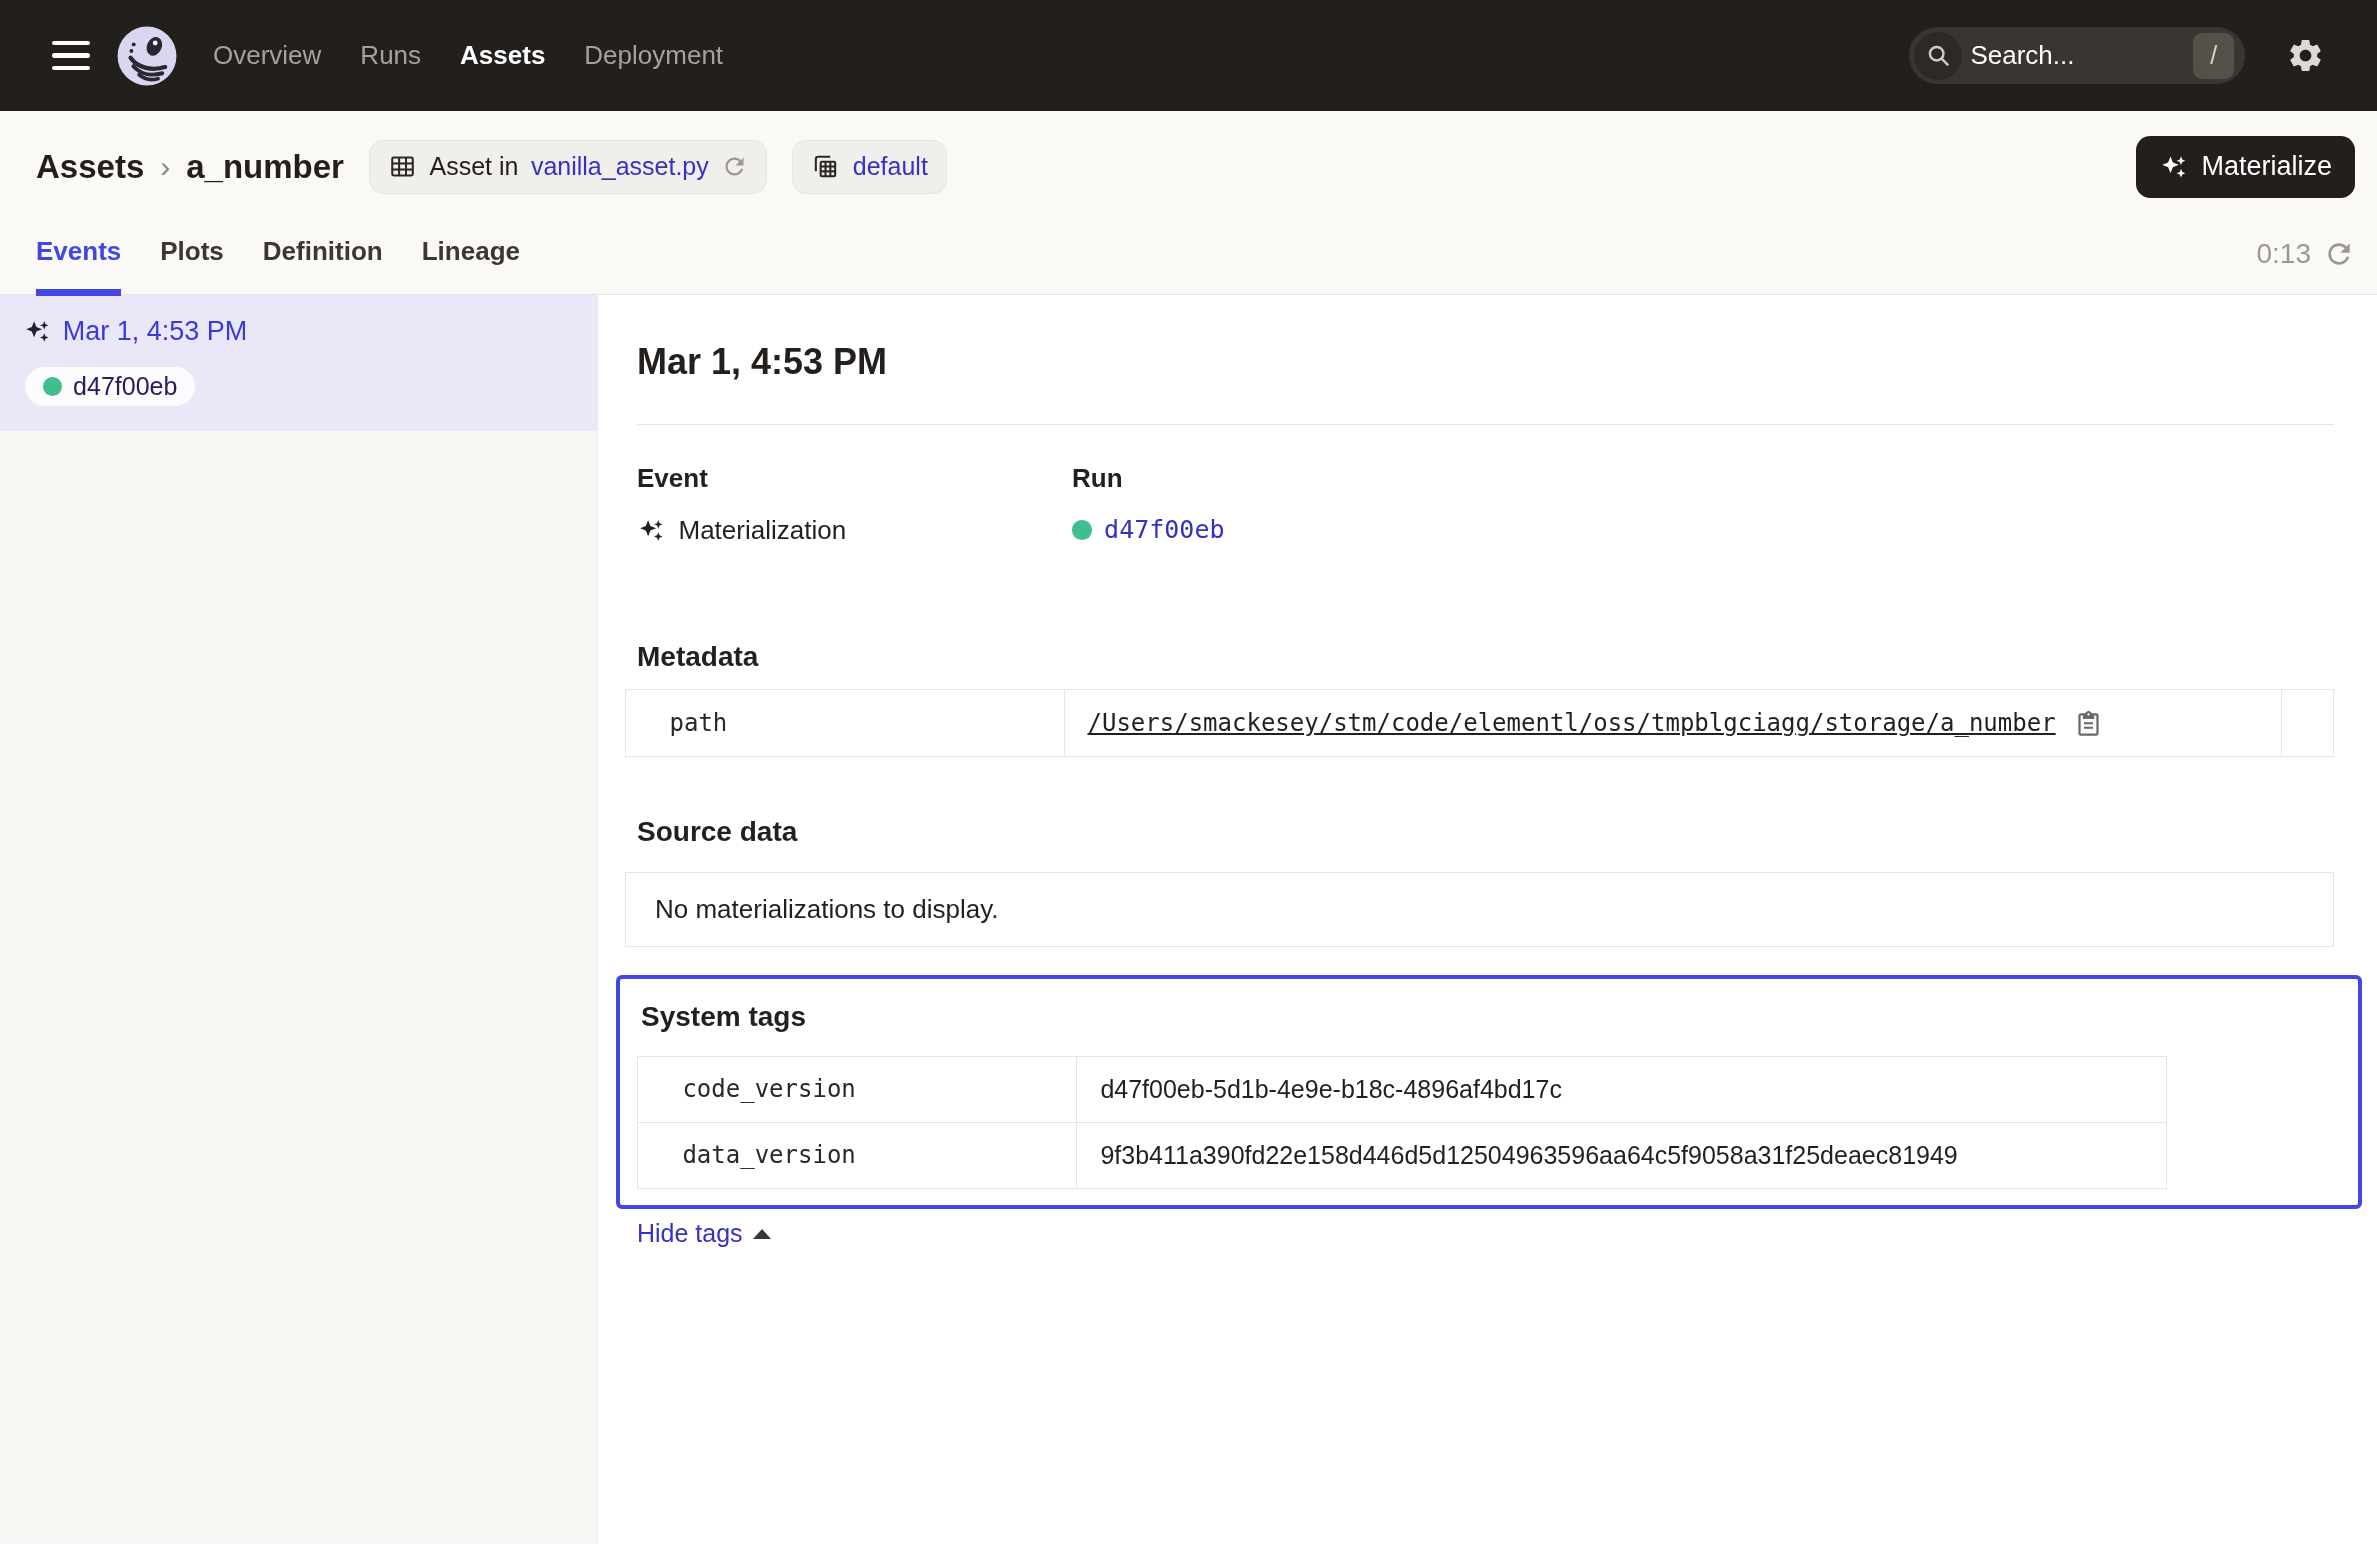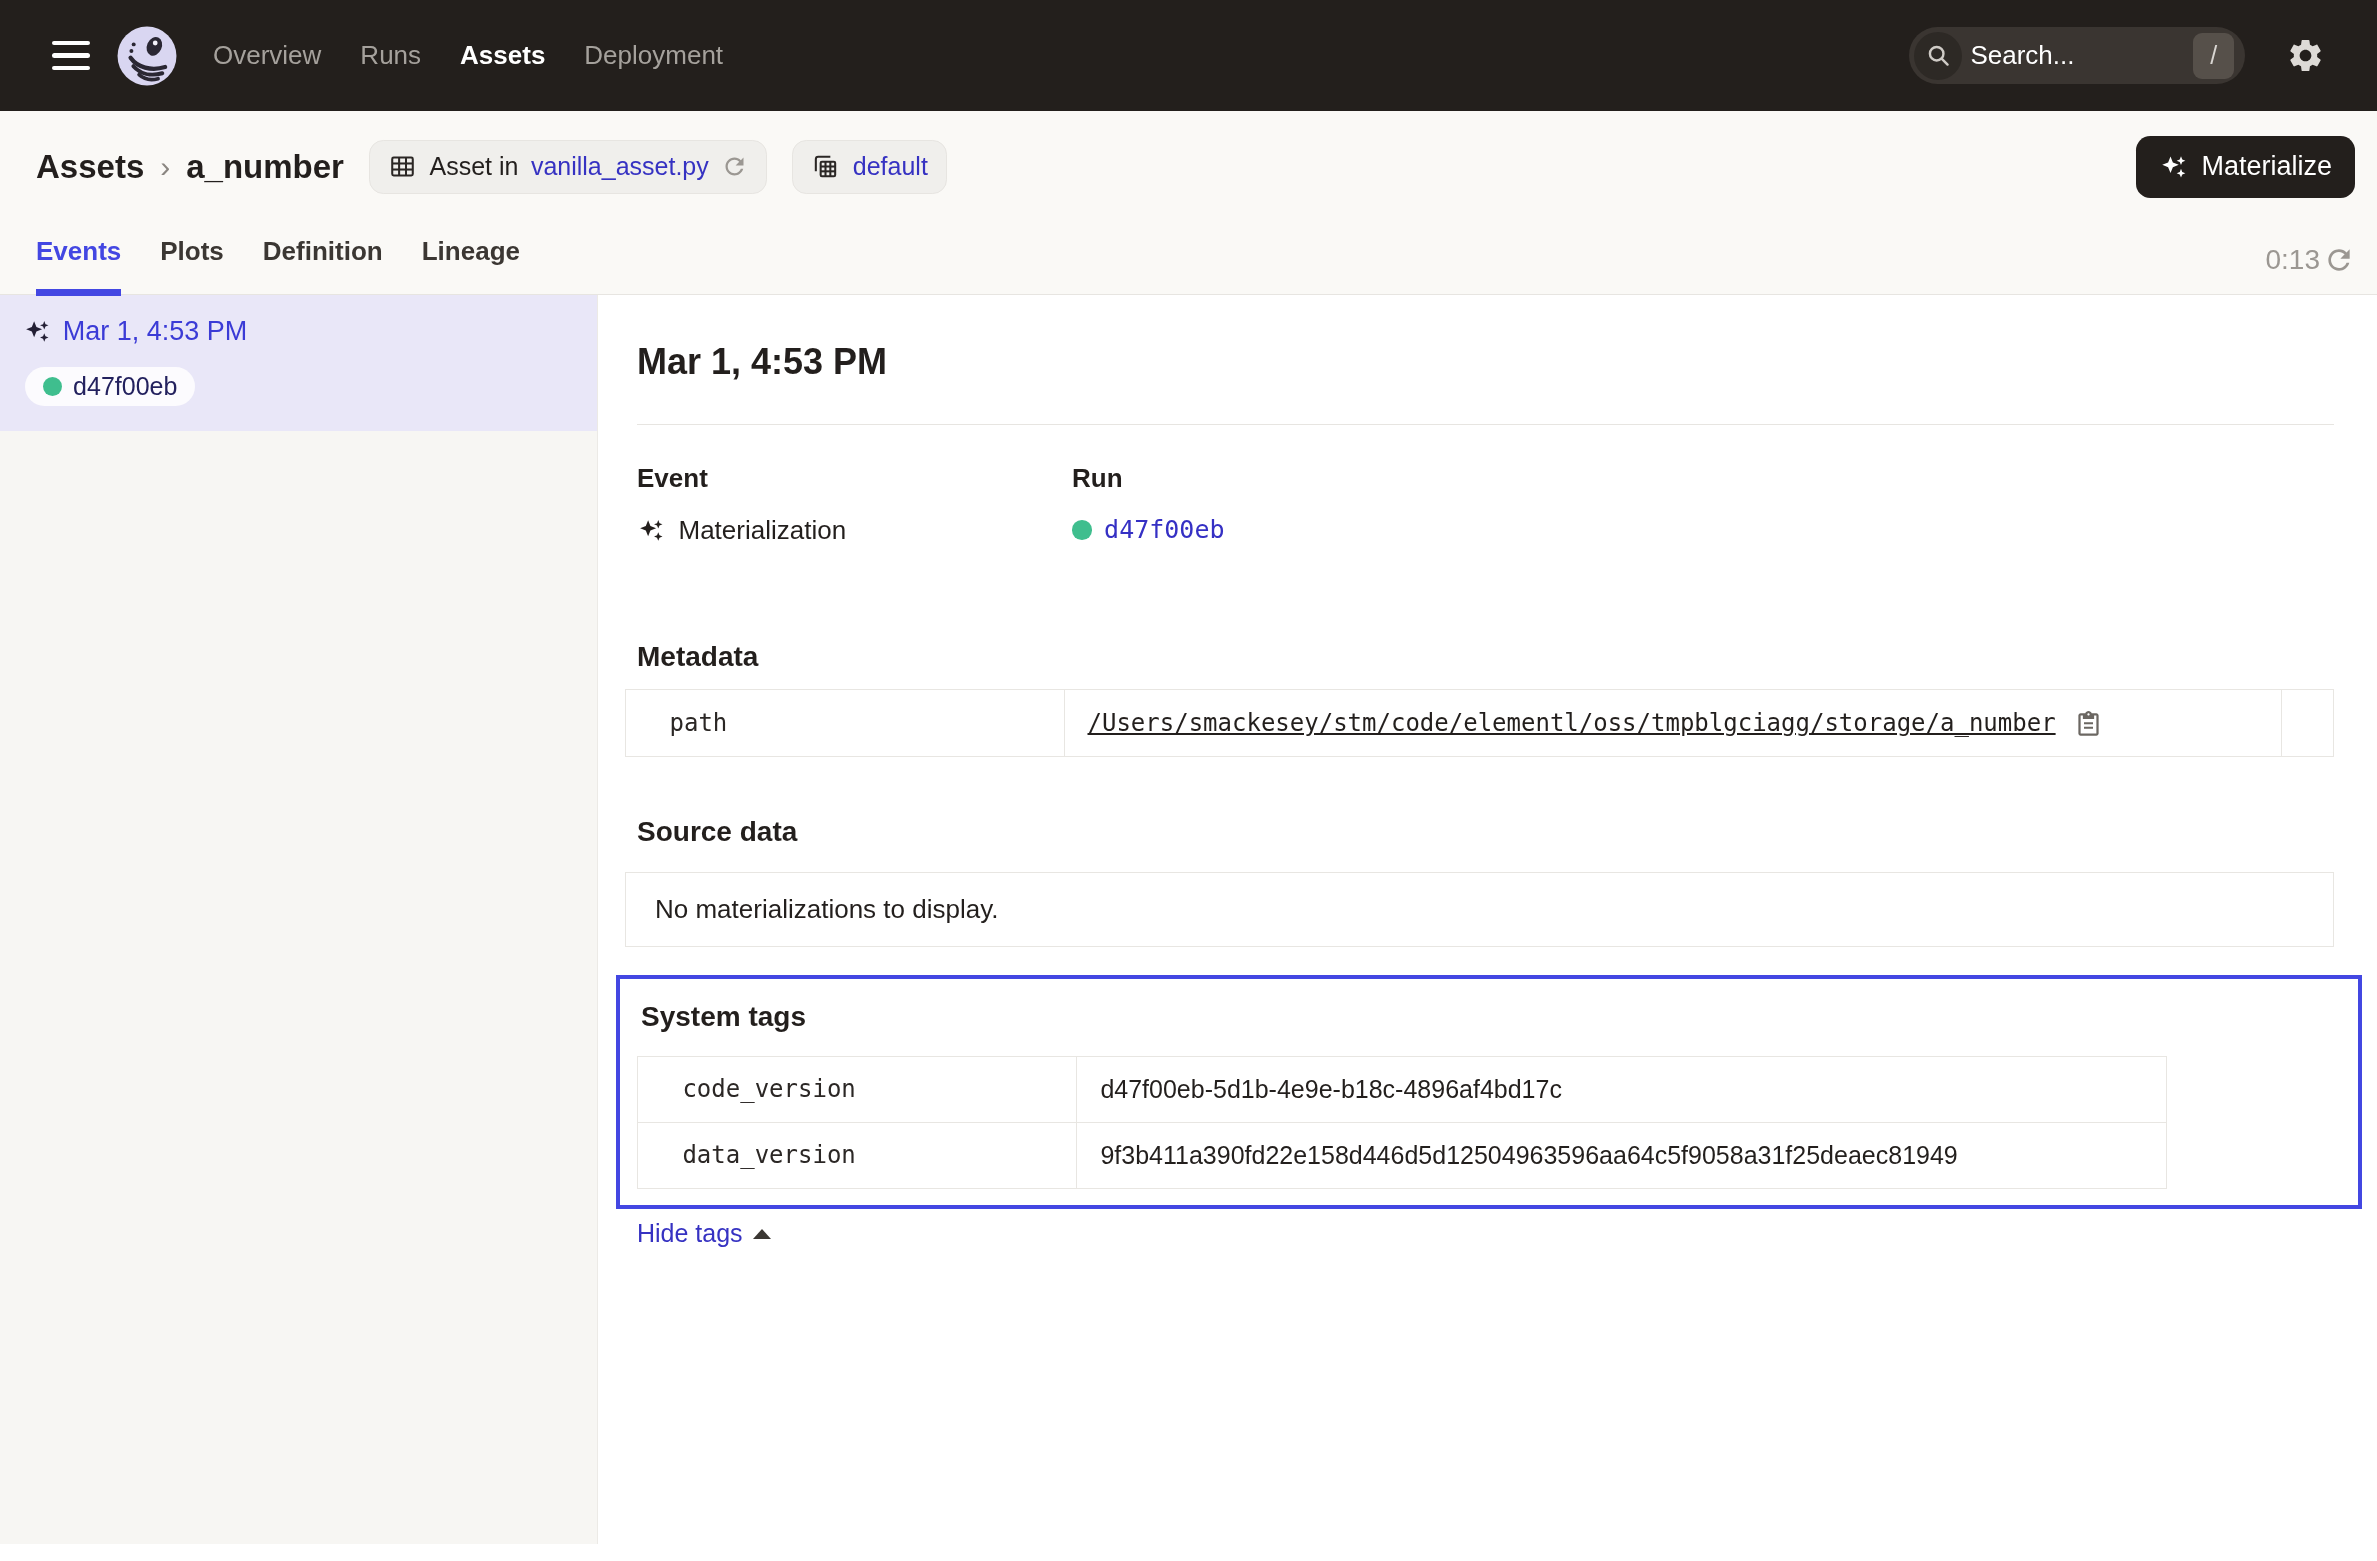--- a/index.html
+++ b/index.html
@@ -29,21 +29,21 @@
   .crumb-root { color:#231F1D; text-decoration:none; cursor:pointer; }
   .crumb-sep { color:#8A8681; font-weight:400; font-size:30px; }
   .badge { display:flex; align-items:center; gap:12.5px; background:#F0EFEC; border:0.9px solid #E7E5E1; border-radius:14.3px; height:54px; padding:0 18px; margin-left:25px; font-size:25px; color:#231F1D; }
   .badge a { color:#3632C2; text-decoration:none; cursor:pointer; }
   .materialize-btn { margin-left:auto; height:62px; background:#231F1C; color:#fff; border:none; border-radius:14.3px; display:flex; align-items:center; gap:12.5px; padding:0 23px; font-size:27px; font-weight:500; cursor:pointer; font-family:"Liberation Sans", sans-serif; }
 
   .tab-row { display:flex; align-items:flex-start; margin-top:39px; }
   .tab { position:relative; font-size:26px; font-weight:600; color:#3B3733; margin-right:39px; padding-bottom:27px; cursor:pointer; text-decoration:none; }
   .tab.active { color:#4347E2; }
   .tab.active::after { content:""; position:absolute; left:0; right:0; bottom:-1.8px; height:7.1px; background:#4347E2; }
-  .timer-area { margin-left:auto; display:flex; align-items:center; gap:3px; padding-top:1.8px;margin-top:6px; }
+  .timer-area { margin-left:auto; display:flex; align-items:center; gap:12px; padding-top:1.8px; }
   .timer-text { color:#9B9792; font-size:28px; }
 
   
   .page-body { display:flex; height:1249px; }
   .sidebar { width:598px; background:#F7F6F3; border-right:0.9px solid #ECEAE6; flex:0 0 auto; }
   .event-item { background:#E9E7F8; padding:21.4px 23px 25px 23px; cursor:pointer; }
   .event-item-head { display:flex; align-items:center; gap:10.7px; }
   .event-item-date { color:#3B3BD6; font-size:27px; text-decoration:none; cursor:pointer; }
   .run-pill { display:inline-flex; align-items:center; gap:10.7px; background:#FCFBFE; border-radius:19.6px; height:39px; padding:0 18px; margin-top:19.6px; margin-left:1.8px; }
   .status-dot { width:19.6px; height:19.6px; border-radius:50%; background:#3FBE8E; }
@@ -67,21 +67,21 @@
   .kv-table td { border:1.8px solid #E8E6E2; height:67px; vertical-align:middle; }
   .kv-key { width:439px; padding-left:44px; font-size:24px; color:#2B2725; }
   .kv-val { padding-left:23px; font-size:25px; }
   .kv-action { width:52px; }
   .path-link { color:#231F1D; text-decoration:underline; cursor:pointer; font-size:24px; }
   .copy-btn { background:none; border:none; cursor:pointer; vertical-align:middle; margin-left:12.5px; }
 
   .source-heading { margin-top:59px; }
   .empty-box { width:1709px; margin-left:-12.5px; border:1.8px solid #E8E6E2; margin-top:24px; height:75px; display:flex; align-items:center; padding-left:29.5px; font-size:26px; }
 
-  .system-tags-box { margin-left:-21.4px; margin-right:-28px; margin-top:28px; border:4.5px solid #4347E2; border-radius:0; padding:16px 21.4px 16px 21.4px; }
+  .system-tags-box { margin-left:-21.4px; margin-right:-28px; margin-top:28px; border:4.5px solid #4347E2; border-radius:6px; padding:16px 21.4px 16px 21.4px; }
   .system-tags-box .section-heading { margin-top:5.4px; }
   .system-tags-box .kv-table { margin-top:23px; margin-left:-3.6px; width:1530px; }
   .system-tags-box .kv-table td { height:66px; }
 
   .hide-tags { display:inline-flex; align-items:center; gap:10.7px; margin-top:10.7px; text-decoration:none; cursor:pointer; }
   .hide-tags span { color:#3632C2; font-size:25px; }
   .caret-up { width:0; height:0; border-left:9px solid transparent; border-right:9px solid transparent; border-bottom:10.7px solid #3B3733; }
 
   svg { display:block; }
 </style>

